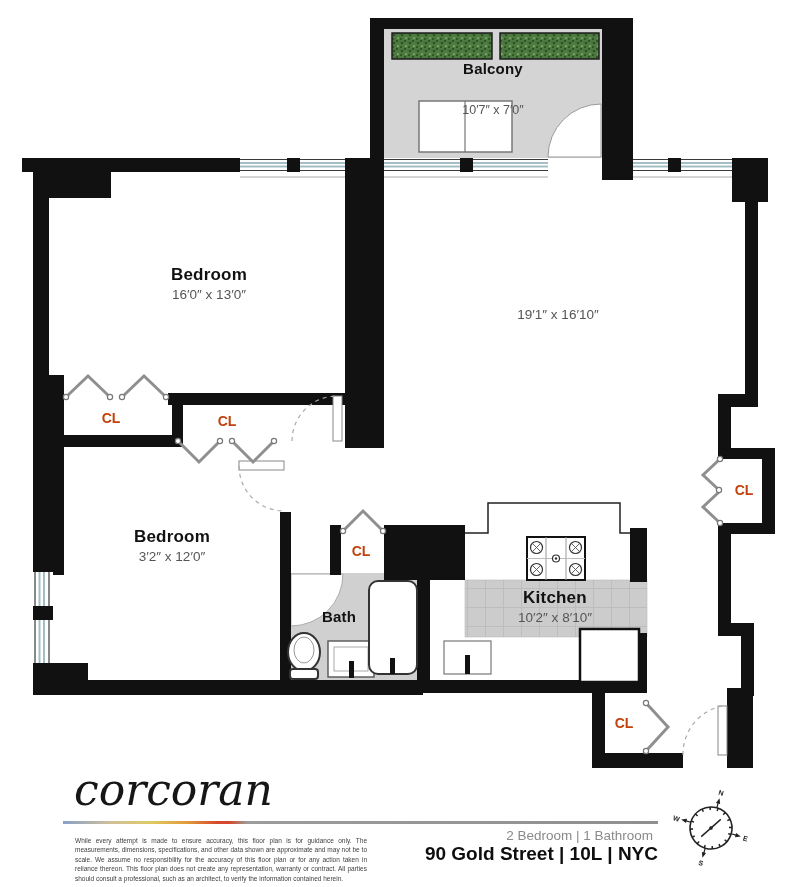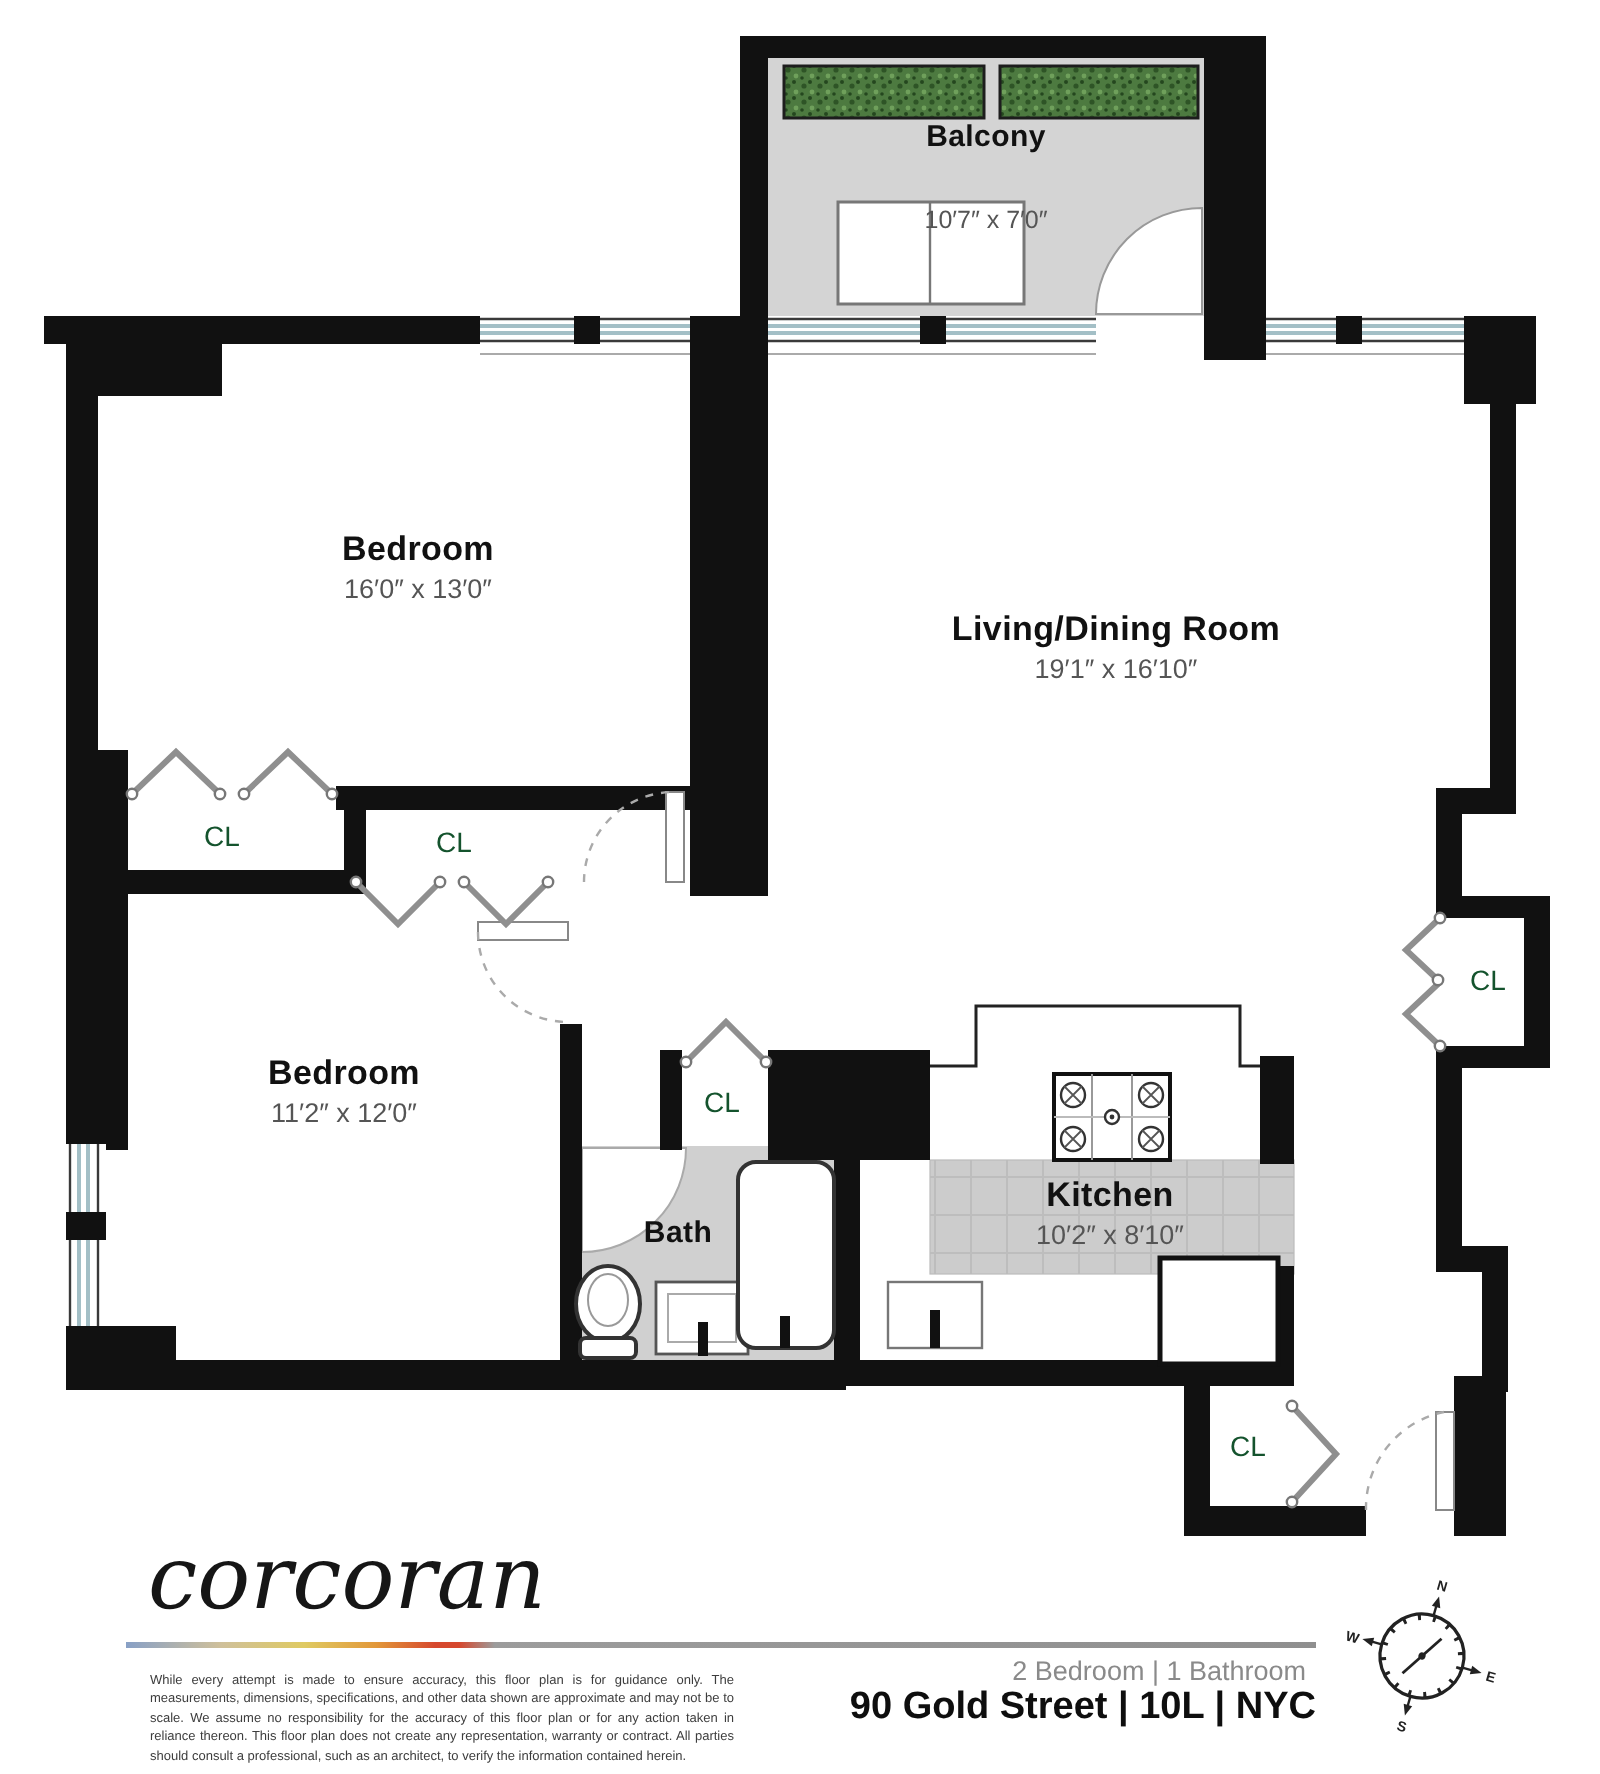--- a/index.html
+++ b/index.html
@@ -6,21 +6,21 @@
   html,body { background:#fff; }
   body { width:800px; height:887px; font-family:"Liberation Sans",sans-serif; }
   .canvas { position:relative; width:800px; height:887px; background:#fff; overflow:hidden; }
   .plan-svg { position:absolute; left:0; top:0; }
 
   .room-label { position:absolute; text-align:center; transform:translateX(-50%); color:#111; white-space:nowrap; }
   .room-name { font-weight:bold; font-size:17px; color:#111; letter-spacing:.2px; }
   .room-dims { font-size:13.5px; color:#555; margin-top:2px; }
   .room-label.small .room-name { font-size:15px; }
   .room-label.small .room-dims { font-size:12.5px;margin-top:26px; }
-  .cl-label { position:absolute; transform:translate(-50%,-50%); font-weight:normal; font-size:14px; color:#14532d; }
+  .cl-label { position:absolute; transform:translate(-50%,-50%); font-weight:bold; font-size:14px; color:#c2410c; }
 
   .brand { position:absolute; left:74px; top:771px; font-family:"DejaVu Serif",serif; font-style:italic; font-size:44px; line-height:0.85; color:#161616; }
   .rule { position:absolute; left:63px; top:821px; width:595px; height:3px;
           background:linear-gradient(to right,#88a0c6 0%,#cfc09a 8%,#dfca62 15%,#e2983a 21%,#d6482e 26%,#d6482e 28%,#9c9c9c 31%,#8f8f8f 100%); }
   .disclaimer { position:absolute; left:75px; top:836px; width:292px; font-size:6.5px; line-height:1.45; color:#3d3d3d; text-align:justify; }
   .address { position:absolute; right:142px; top:795px; font-size:19px; font-weight:bold; color:#0e0e0e; white-space:nowrap;margin-top:48px; }
   .summary { position:absolute; right:147px; top:828px; font-size:13.5px; color:#8a8a8a; white-space:nowrap;text-align:center; }
   .compass { position:absolute; left:666px; top:786px; }
   .compass text { font-family:"Liberation Sans",sans-serif; font-weight:bold; font-size:7px; fill:#222; }
 </style>
@@ -221,26 +221,25 @@
 
   <div class="room-label small" style="left:493px;top:60px">
     <div class="room-name">Balcony</div>
     <div class="room-dims">10′7″ x 7′0″</div>
   </div>
   <div class="room-label" style="left:209px;top:265px">
     <div class="room-name">Bedroom</div>
     <div class="room-dims">16′0″ x 13′0″</div>
   </div>
   <div class="room-label" style="left:558px;top:305px">
-    <div class="room-name">Living/Dining Room</div>
     <div class="room-dims">19′1″ x 16′10″</div>
   </div>
   <div class="room-label" style="left:172px;top:527px">
     <div class="room-name">Bedroom</div>
-    <div class="room-dims">11′2″ x 12′0″</div>
+    <div class="room-dims">3′2″ x 12′0″</div>
   </div>
   <div class="room-label small" style="left:339px;top:608px">
     <div class="room-name">Bath</div>
   </div>
   <div class="room-label" style="left:555px;top:588px">
     <div class="room-name">Kitchen</div>
     <div class="room-dims">10′2″ x 8′10″</div>
   </div>
 
   <div class="cl-label" style="left:111px;top:418px">CL</div>

